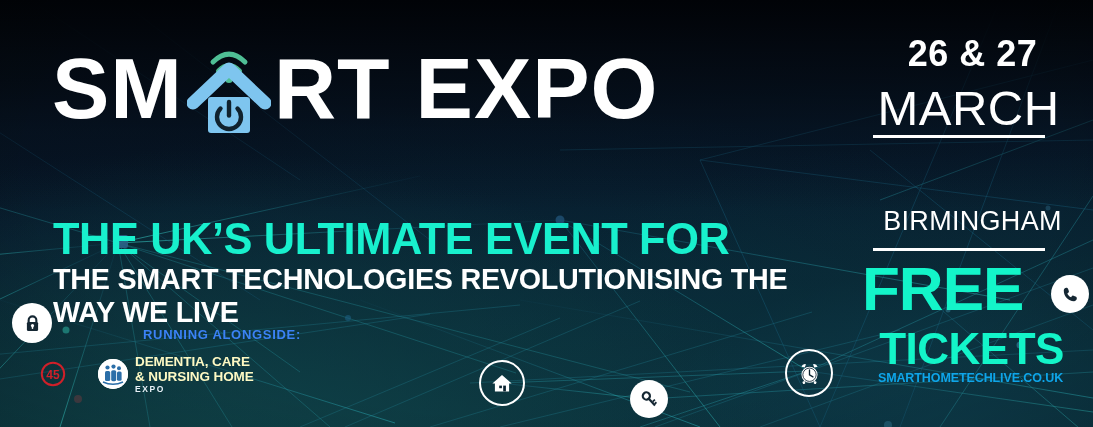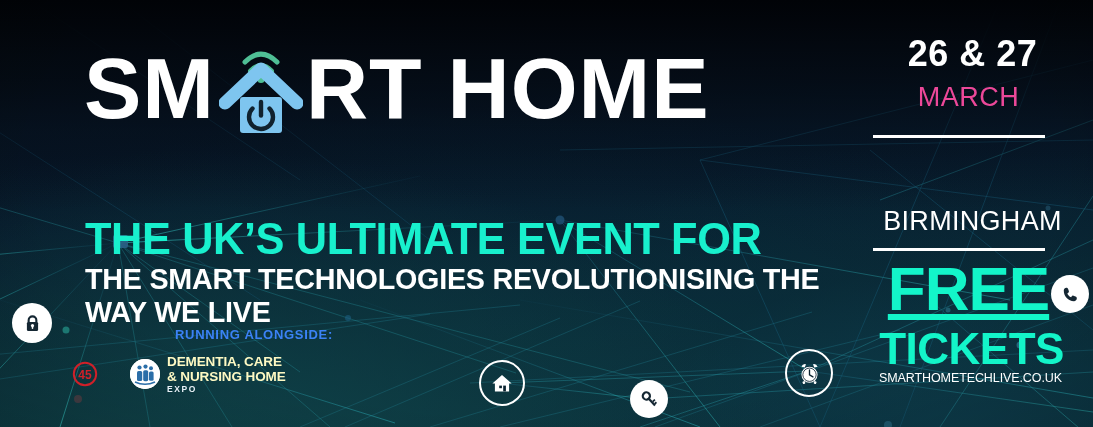--- a/index.html
+++ b/index.html
@@ -30,21 +30,21 @@
     position:absolute; left:0; right:0; top:0; height:210px;
     background:linear-gradient(180deg, #010307 0%, rgba(3,8,15,0.86) 26%, rgba(5,14,24,0.42) 62%, rgba(6,18,30,0) 100%);
   }
   .bg-vignette {
     position:absolute; inset:0;
     background:radial-gradient(ellipse 1200px 560px at 50% 42%, rgba(0,0,0,0) 42%, rgba(0,0,0,0.40) 100%);
   }
   .mesh { position:absolute; inset:0; }
 
   
-  .left-col { position:absolute; left:0; top:0; width:860px; height:427px;margin-left:32px; }
+  .left-col { position:absolute; left:0; top:0; width:860px; height:427px; }
 
   
   .logo-row {
     position:absolute; left:52px; top:40px;
     display:flex; align-items:center;
   }
   .logo-word {
     font-family:"Liberation Sans", sans-serif;
     font-weight:700;
     font-size:86px;
@@ -139,22 +139,22 @@
   .right-col { position:absolute; left:862px; top:0; width:231px; height:305px; }
   .r-dates {
     position:absolute; left:0; right:10px; top:36px;
     text-align:center;
     font-size:36px; font-weight:700; letter-spacing:0.5px;
     color:#ffffff; line-height:1;
   }
   .r-month {
     position:absolute; left:0; right:18px; top:84px;
     text-align:center;
-    font-size:27px; font-weight:400; letter-spacing:0.5px;
-    color:#ec4899; line-height:1;
+    font-size:49px; font-weight:400; letter-spacing:0.5px;
+    color:#ffffff; line-height:1;
   }
   .rule-1 {
     position:absolute; left:11px; width:172px; top:135px;
     height:3px; background:#ffffff;
   }
   .r-nec {
     position:absolute; left:0; right:10px; top:144px;
     text-align:center;
     font-size:58px; font-weight:400; letter-spacing:1px;
     color:#ffffff; line-height:1;
@@ -164,35 +164,34 @@
     text-align:center;
     font-size:27px; font-weight:400; letter-spacing:0.3px;
     color:#ffffff; line-height:1;
   }
   .rule-2 {
     position:absolute; left:11px; width:172px; top:248px;
     height:3px; background:#ffffff;
   }
   .r-free {
     position:absolute; left:0; right:18px; top:258px;
-    text-align:center;
     font-size:62px; font-weight:700; letter-spacing:-1px;
-    color:#13f5c9; line-height:1;text-decoration:underline;
+    color:#13f5c9; line-height:1;
   }
   .r-tickets {
     position:absolute; left:0; right:12px; top:327px;
     text-align:center;
     font-size:44px; font-weight:700; letter-spacing:-0.5px;
     color:#13f5c9; line-height:1;
   }
   .r-url {
     position:absolute; left:0; right:14px; top:372px;
     text-align:center;
-    font-size:12.5px; font-weight:400; letter-spacing:-0.1px;
-    color:#ffffff; line-height:1;
+    font-size:12.5px; font-weight:700; letter-spacing:-0.1px;
+    color:#0ea5e9; line-height:1;
   }
 
   
   .circ { position:absolute; border-radius:50%; }
   .circ.filled { background:#ffffff; display:flex; align-items:center; justify-content:center; }
   .circ.outline { border:2px solid #ffffff; display:flex; align-items:center; justify-content:center; }
 
   #icon-lock   { left:12px;  top:303px; width:40px; height:40px; }
   #icon-phone  { left:1051px;top:275px; width:38px; height:38px; }
   #icon-house  { left:479px; top:360px; width:46px; height:46px; }
@@ -323,21 +322,21 @@
 
           <path d="M6 63 L42 29 L78 63" fill="none" stroke="#7ec5ef" stroke-width="13" stroke-linecap="round" stroke-linejoin="round"></path>
 
           <g stroke="#10222e" stroke-width="4.4" fill="none" stroke-linecap="round">
             <path d="M33.5 68.5 a12 12 0 1 0 17 0"></path>
             <path d="M42 62 L42 75.5"></path>
           </g>
         </svg>
       </span>
 
-      <span class="logo-word smart-post">RT HOME</span>
+      <span class="logo-word smart-post">RT EXPO</span>
     </div>
 
 
     <div class="headline-1">THE UK’S ULTIMATE EVENT FOR</div>
     <div class="headline-2">THE SMART TECHNOLOGIES REVOLUTIONISING THE WAY WE LIVE</div>
 
     <div class="alongside-label">RUNNING ALONGSIDE:</div>
 
     <div class="partner-logos">
 

